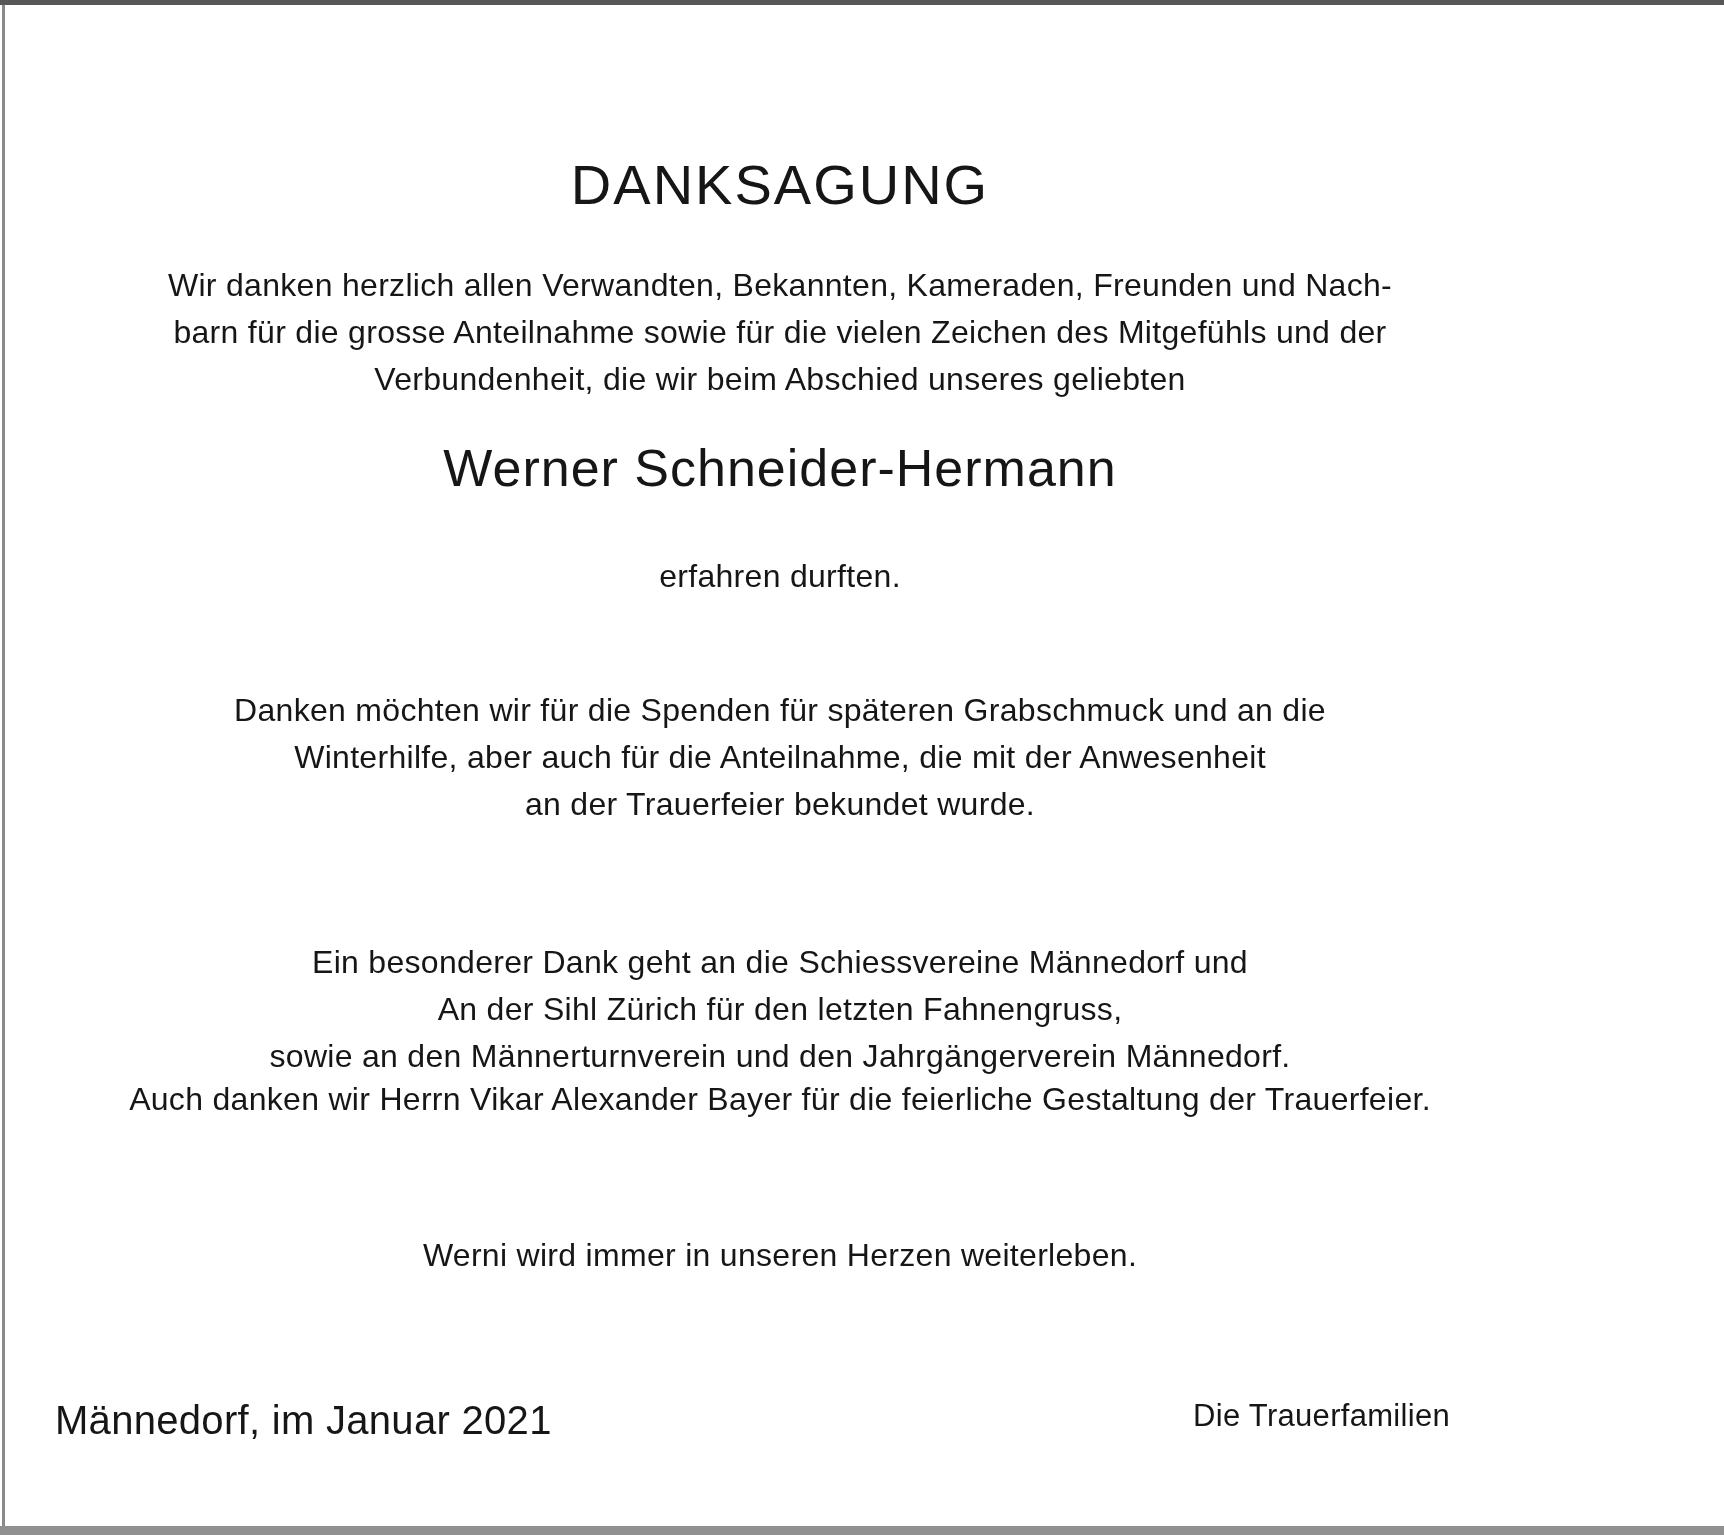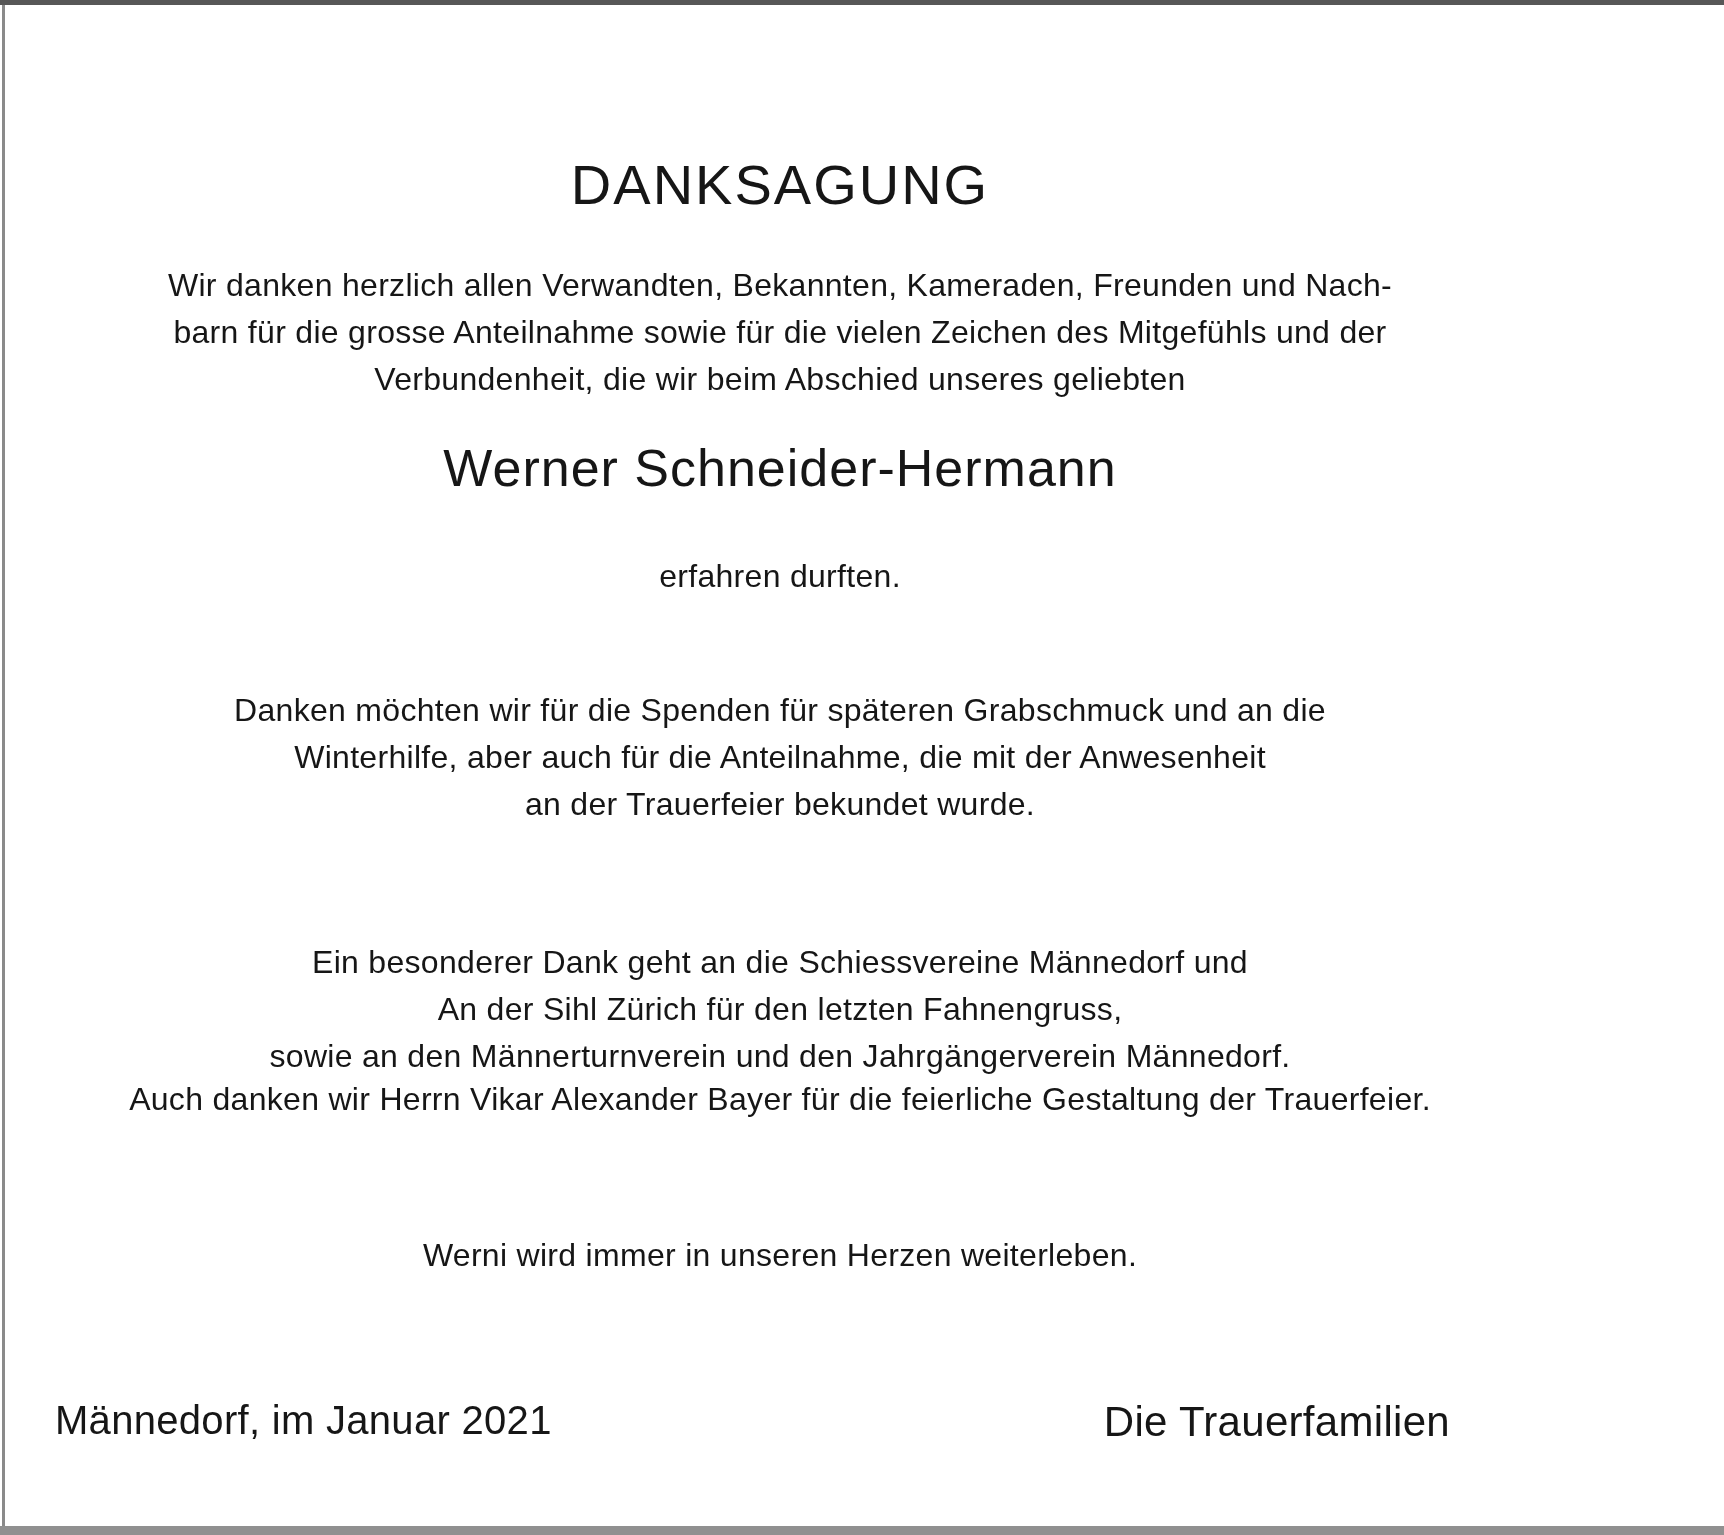--- a/index.html
+++ b/index.html
@@ -84,21 +84,21 @@
     width: auto;
     font-size: 40px;
     text-align: left;
     letter-spacing: 0.3px;
   }
   .footer-right {
     top: 1398px;
     right: 80px;
     left: auto;
     width: auto;
-    font-size: 42px;
+    font-size: 31px;
     text-align: right;
     letter-spacing: 0.3px;
   }
 </style>
 </head>
 <body>
 
 <div class="edge-top"></div>
 <div class="edge-left"></div>
 <div class="edge-bottom"></div>

